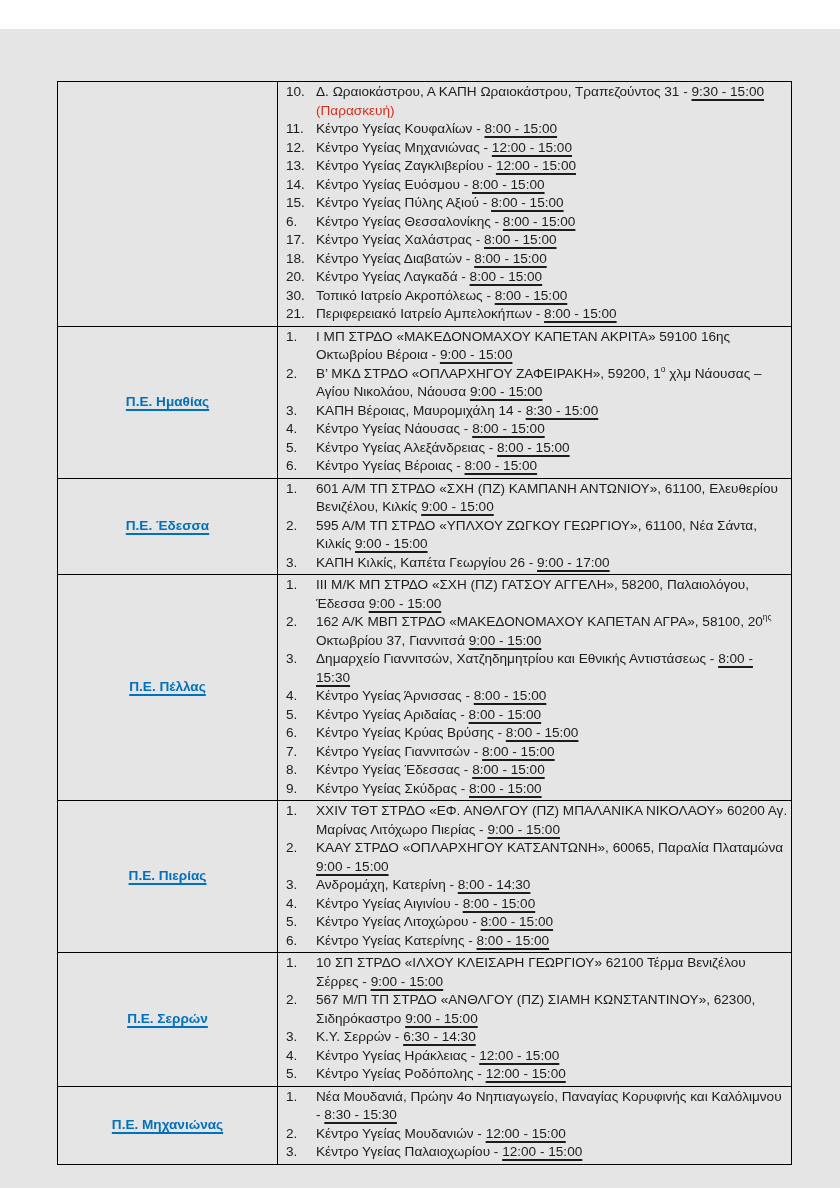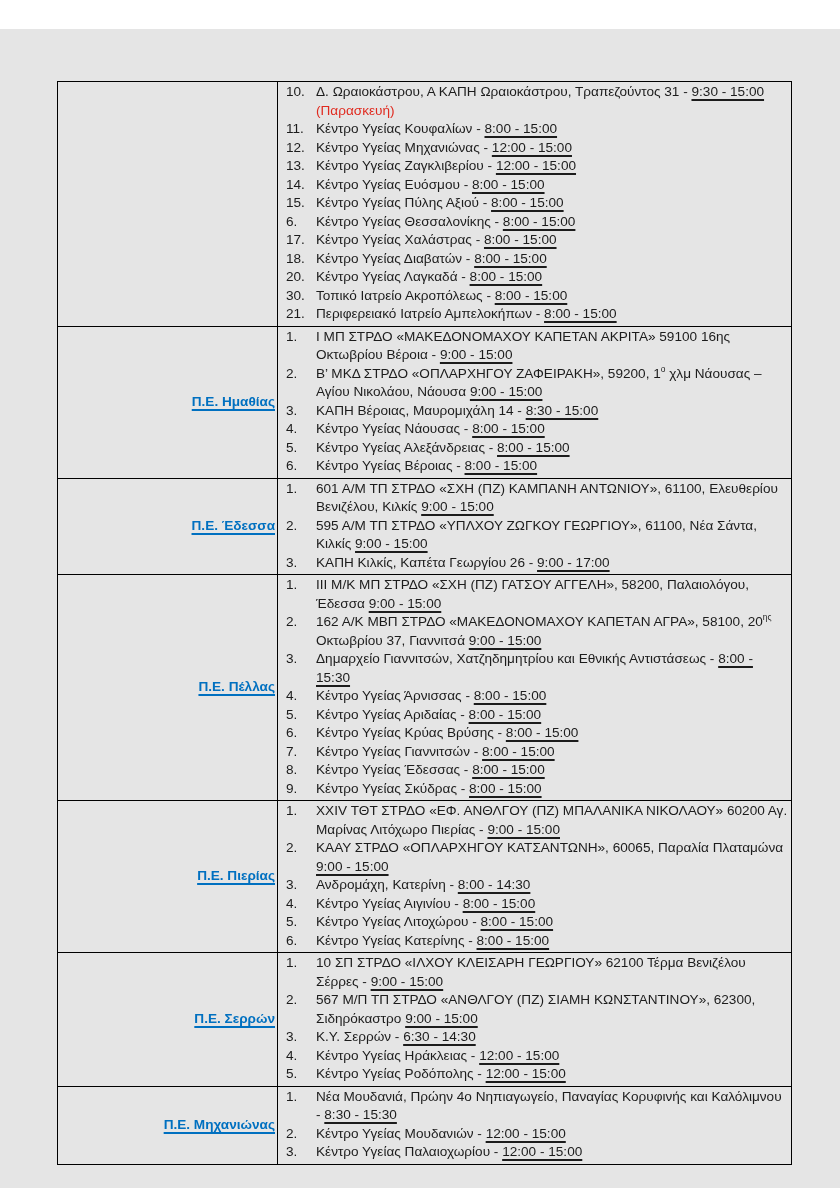--- a/index.html
+++ b/index.html
@@ -10,21 +10,21 @@
     -webkit-font-smoothing:antialiased;
   }
   .page{position:absolute;inset:0;background:#e5e5e5;overflow:hidden;margin-top:29px;}
   table.schedule{
     position:absolute;left:57px;top:52px;width:735px;
     border-collapse:collapse;table-layout:fixed;
     font-size:13.6px;line-height:18.5px;
   }
   table.schedule, table.schedule td{border:1.5px solid #000;}
   td.region-cell{
-    width:215px;text-align:right;vertical-align:middle;padding:2px;
+    width:215px;text-align:center;vertical-align:middle;padding:2px;
   }
   td.list-cell{
     vertical-align:top;padding:1px 2px 2px 8px;
   }
   .region-label{
     color:#0070C0;font-weight:bold;
     text-decoration:underline;text-decoration-thickness:1.5px;text-underline-offset:3px;
     cursor:pointer;
   }
   .item{display:flex;align-items:flex-start;}

